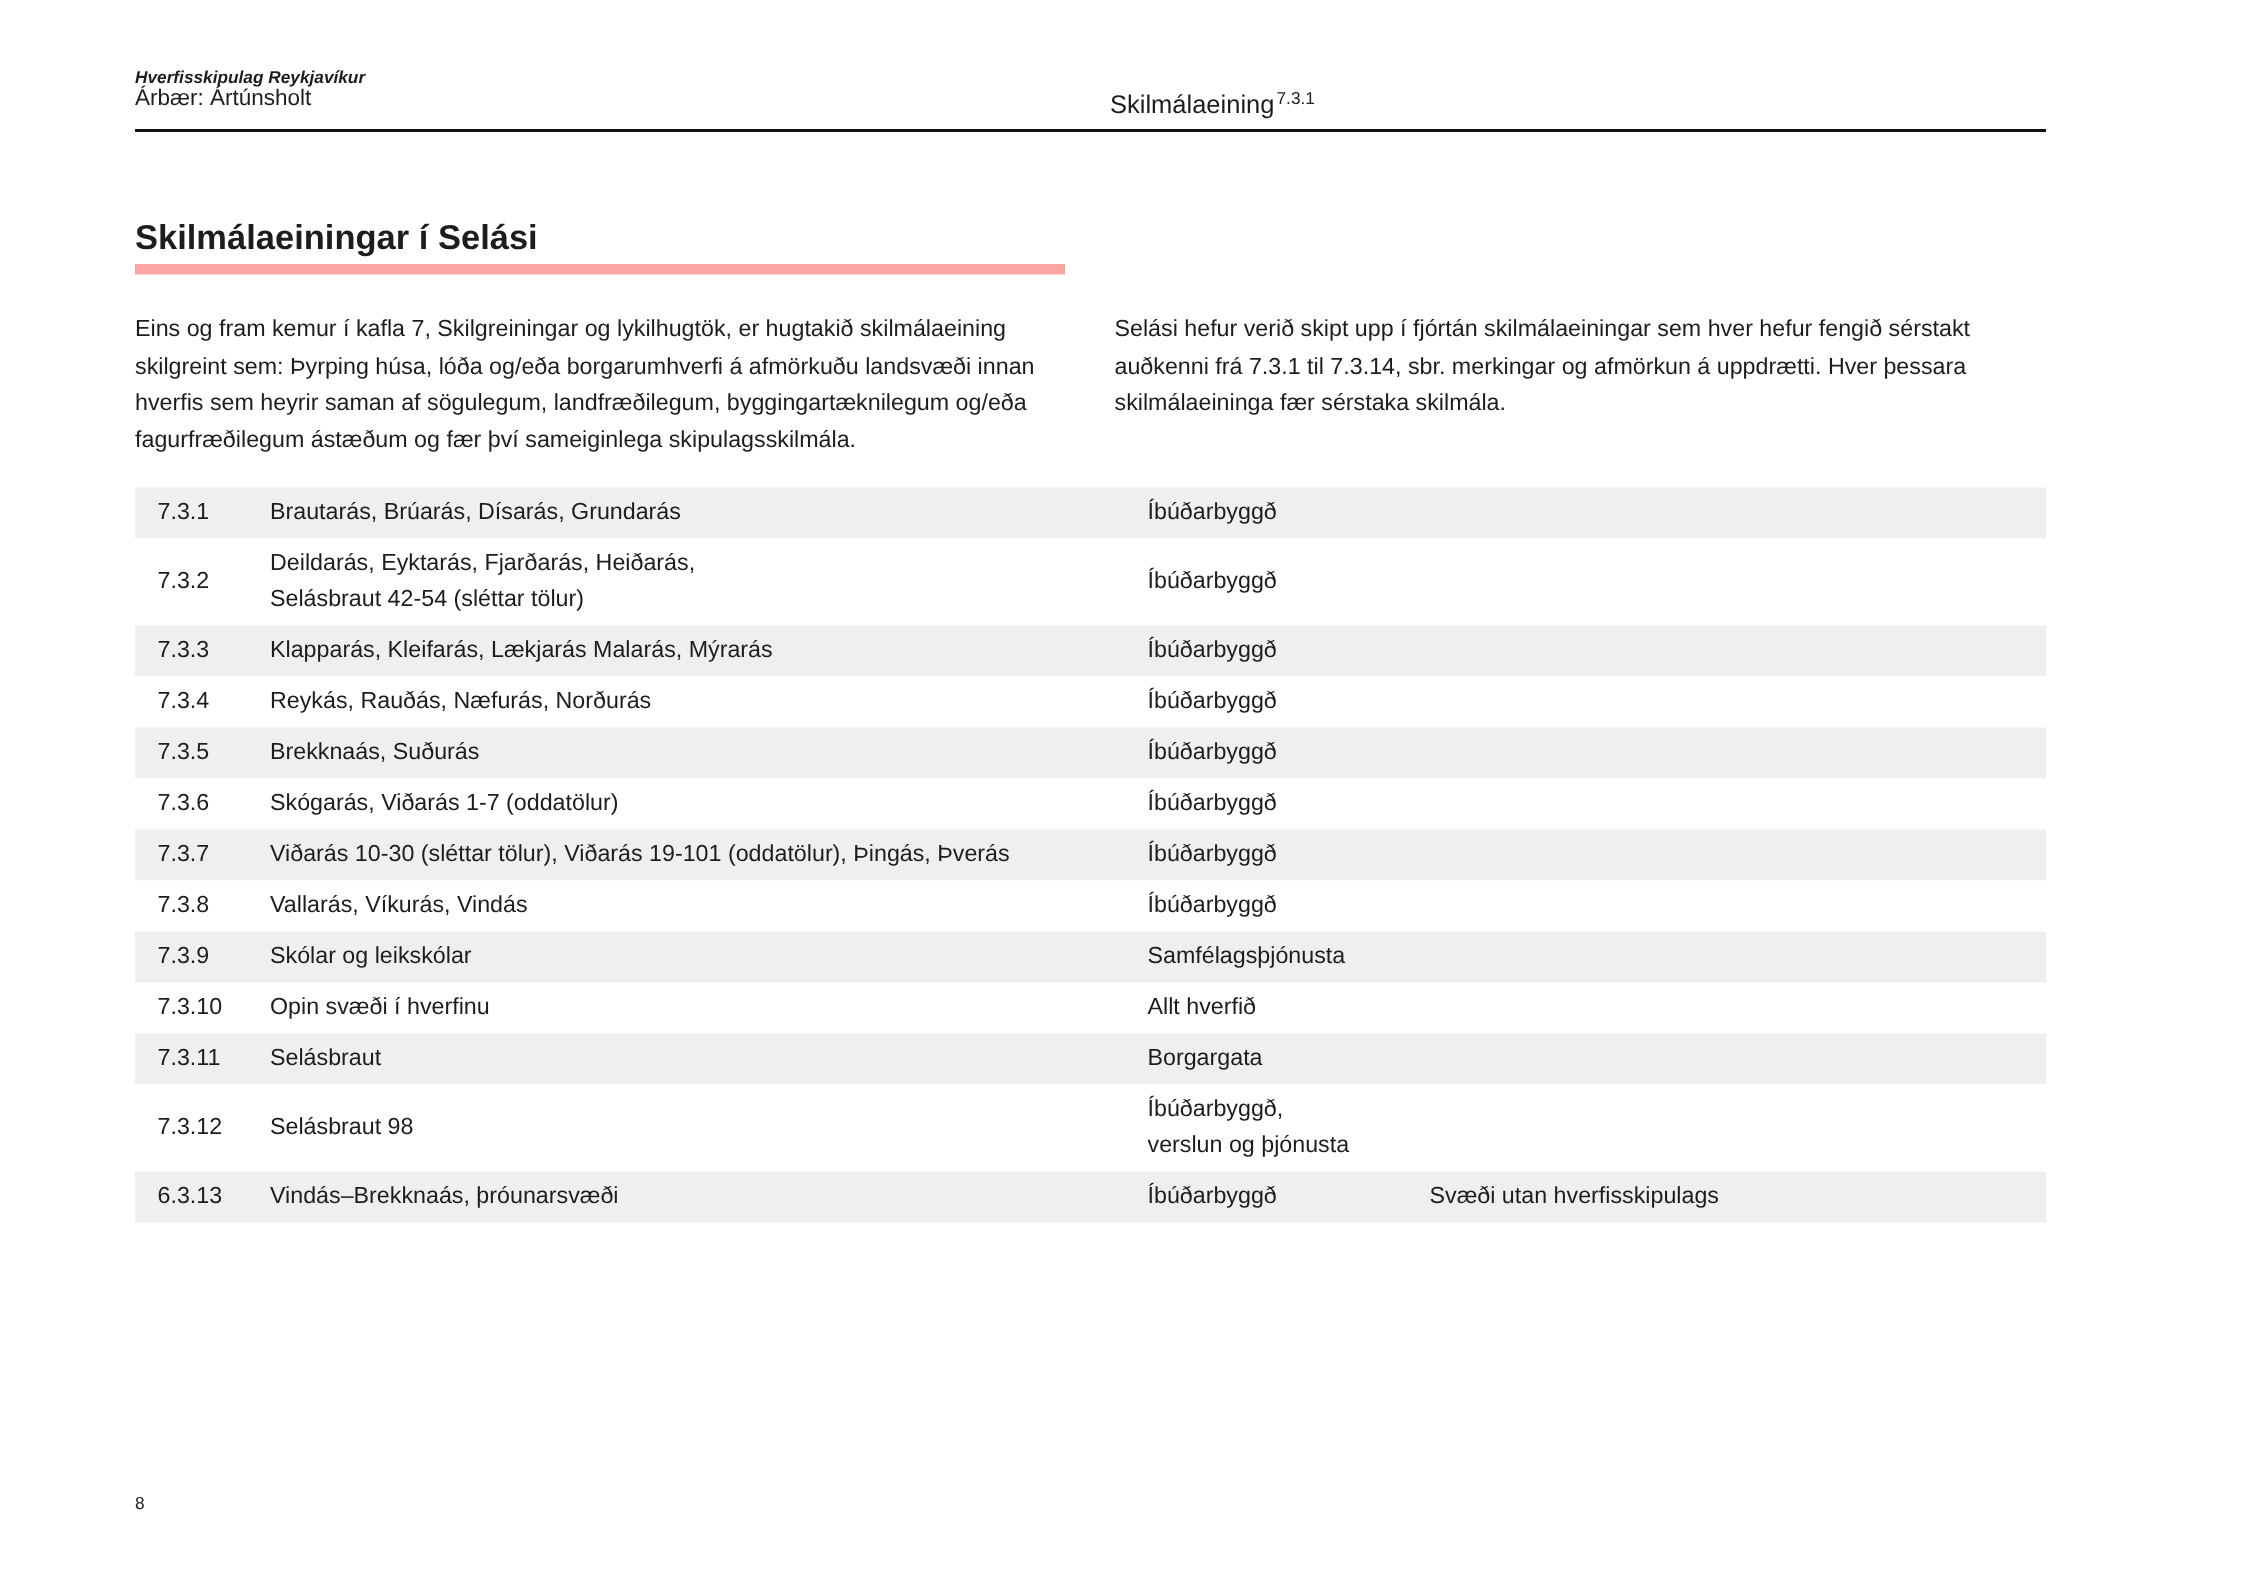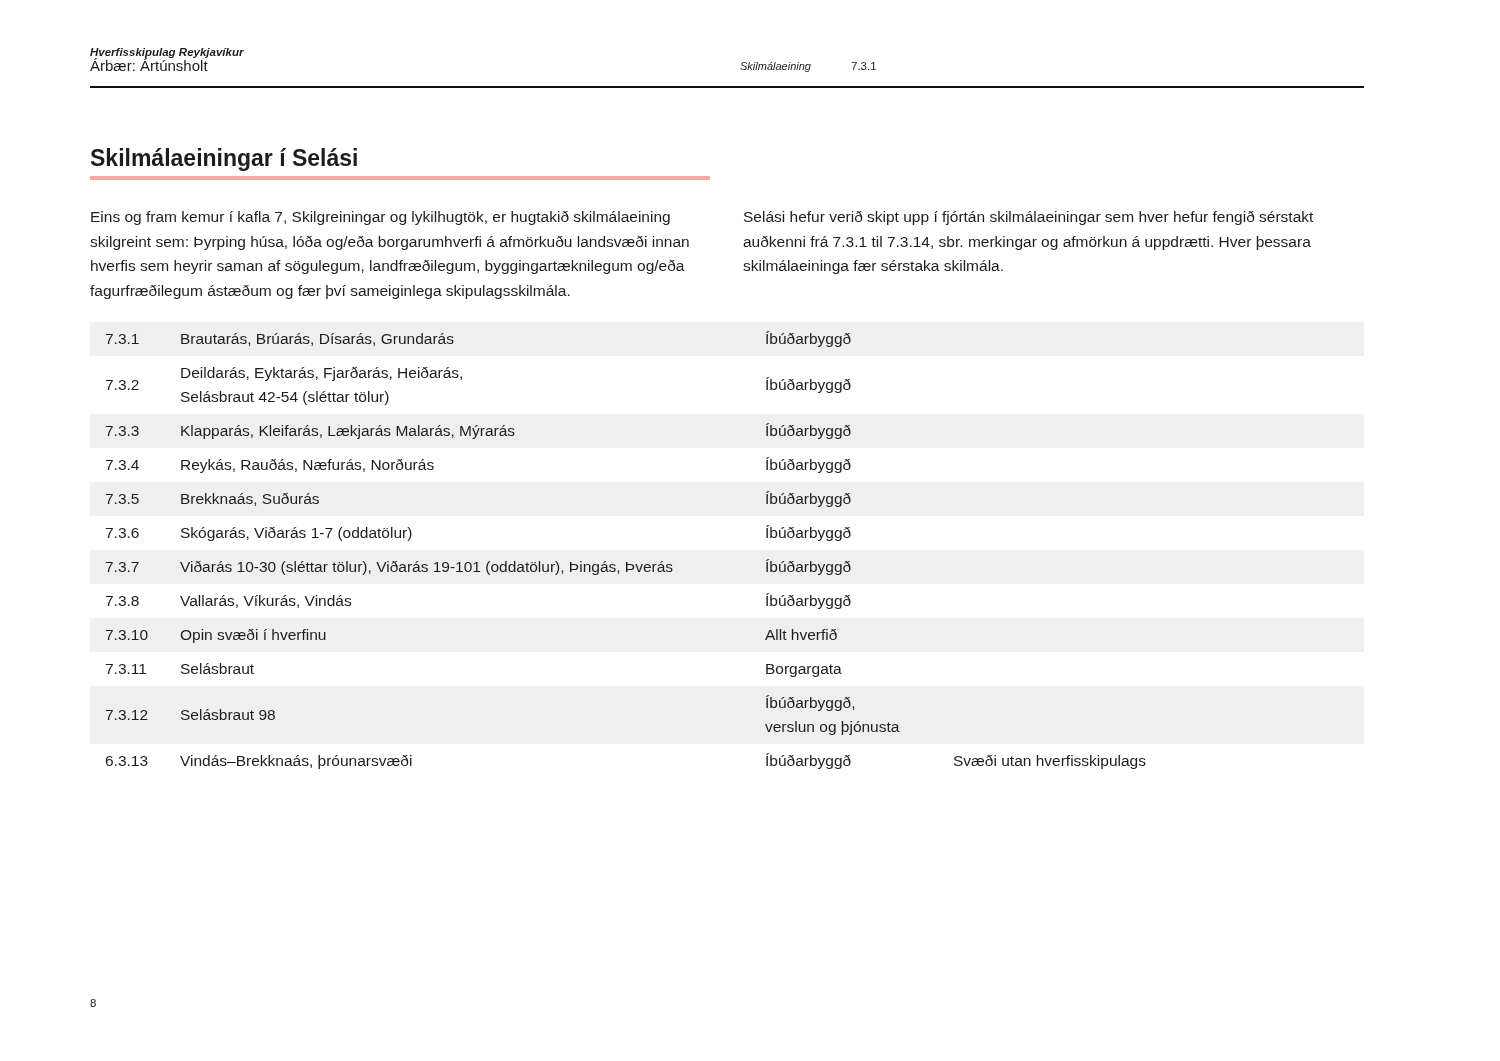--- a/index.html
+++ b/index.html
@@ -7,29 +7,29 @@
     width:1500px;height:1061px;position:relative;overflow:hidden;
     font-family:"Liberation Sans","DejaVu Sans",sans-serif;
     color:#1d1d1f;-webkit-font-smoothing:antialiased;
   }
   .page{position:absolute;left:90px;top:0;width:1274px;height:1061px;}
 
   
   .doc-header{position:relative;margin-top:45px;height:32px;}
   .doc-header .h-title{font-size:11.5px;font-weight:bold;line-height:14px;font-style:italic;}
   .doc-header .h-sub{font-size:15px;line-height:14px;}
-  .doc-header .h-meta-label{position:absolute;left:650px;top:15px;font-size:11px;font-style:italic;}
+  .doc-header .h-meta-label{position:absolute;left:650px;top:15px;font-size:17px;}
   .doc-header .h-meta-value{position:absolute;left:761px;top:15px;font-size:11.5px;}
   .top-rule{margin-top:9px;border:none;border-top:2px solid #111;width:1274px;}
 
   
   .section-heading{
     margin-top:56px;width:620px;
     font-size:23px;font-weight:bold;line-height:28px;
-    padding-bottom:4px;border-bottom:4px solid #fca5a5;
+    padding-bottom:4px;border-bottom:7px solid #fca5a5;
   }
 
   
   .intro{display:flex;gap:33px;margin-top:25px;}
   .intro p{margin:0;width:620px;font-size:15.5px;line-height:24.6px;}
 
   
   .unit-table{margin-top:19px;width:1274px;}
   .t-row{display:flex;align-items:center;min-height:34px;background:#ffffff;}
   .t-row:nth-child(odd){background:#efefef;}
@@ -106,20 +106,26 @@
       <div class="t-cell c-landuse">Íbúðarbyggð</div>
       <div class="t-cell c-note"></div>
     </div>
     <div class="t-row">
       <div class="t-cell c-id">7.3.8</div>
       <div class="t-cell c-streets">Vallarás, Víkurás, Vindás</div>
       <div class="t-cell c-landuse">Íbúðarbyggð</div>
       <div class="t-cell c-note"></div>
     </div>
     <div class="t-row">
+      <div class="t-cell c-id">7.3.9</div>
+      <div class="t-cell c-streets">Skólar og leikskólar</div>
+      <div class="t-cell c-landuse">Samfélagsþjónusta</div>
+      <div class="t-cell c-note"></div>
+    </div>
+    <div class="t-row">
       <div class="t-cell c-id">7.3.10</div>
       <div class="t-cell c-streets">Opin svæði í hverfinu</div>
       <div class="t-cell c-landuse">Allt hverfið</div>
       <div class="t-cell c-note"></div>
     </div>
     <div class="t-row">
       <div class="t-cell c-id">7.3.11</div>
       <div class="t-cell c-streets">Selásbraut</div>
       <div class="t-cell c-landuse">Borgargata</div>
       <div class="t-cell c-note"></div>

